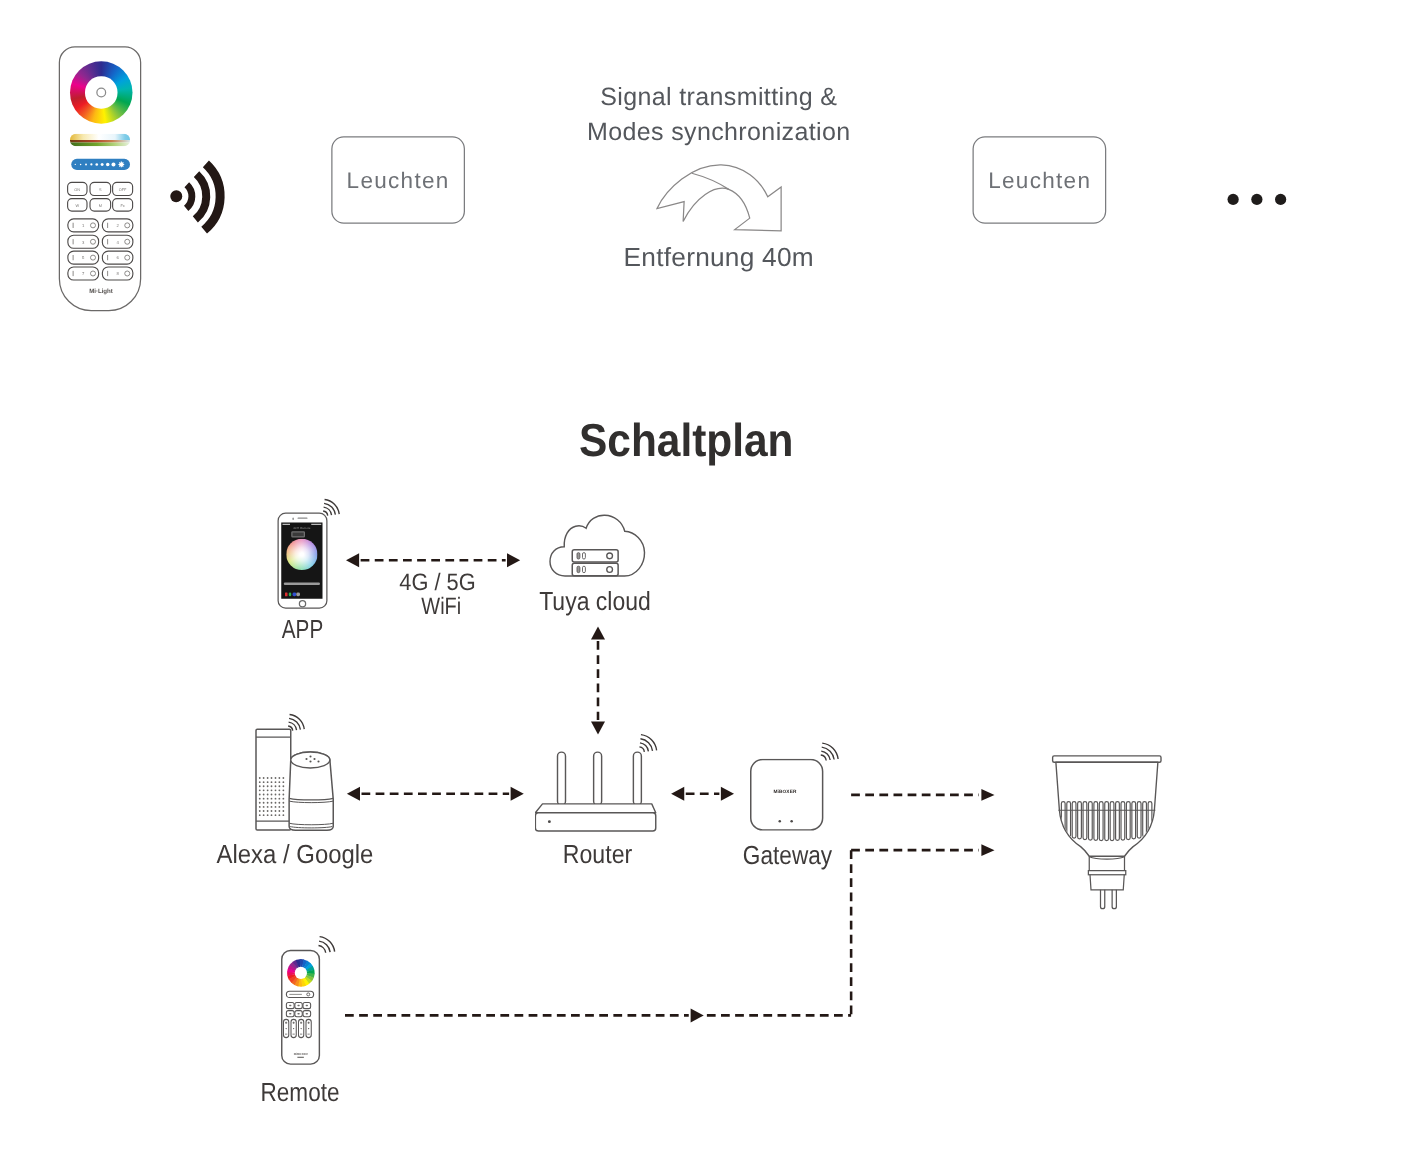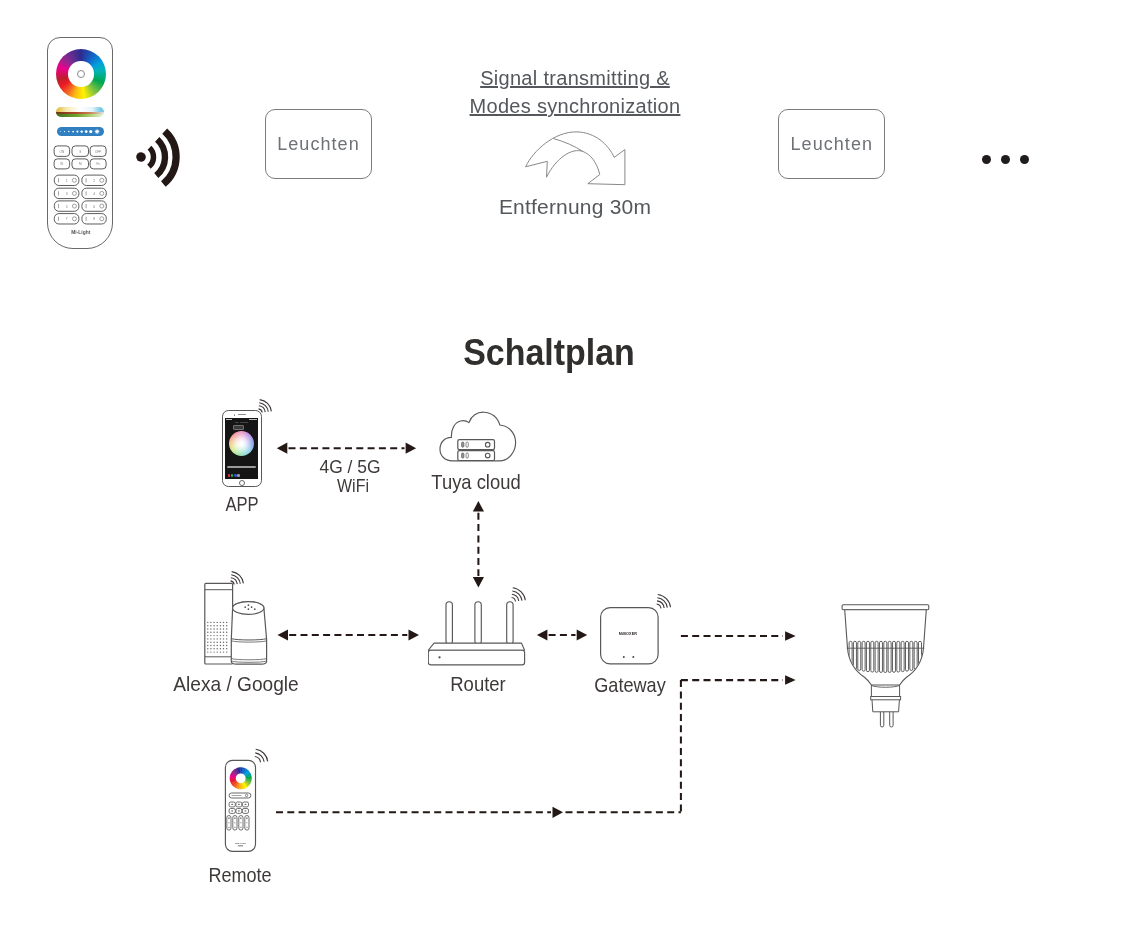--- a/index.html
+++ b/index.html
@@ -90,22 +90,22 @@
       <circle cx="0" cy="0" r="4.8" fill="#231815"></circle>
       <path d="M 8.20 -9.43 A 12.5 12.5 0 0 1 8.20 9.43" fill="none" stroke="#231815" stroke-width="5.5"></path>
       <path d="M 15.75 -18.11 A 24.0 24.0 0 0 1 15.75 18.11" fill="none" stroke="#231815" stroke-width="6.4"></path>
       <path d="M 23.03 -26.49 A 35.1 35.1 0 0 1 23.03 26.49" fill="none" stroke="#231815" stroke-width="7.2"></path>
     </g>
   </svg>
 <div class="abs" style="left:265.1px;top:109px;width:106.8px;height:69.5px;border:1.3px solid #7b7c7f;border-radius:10px;box-sizing:border-box;"></div>
 <div class="abs" style="left:265.1px;top:135.3px;width:106.8px;text-align:center;line-height:18px;font-size:18px;letter-spacing:1.05px;color:#6e7176;">Leuchten</div>
 <div class="abs" style="left:778.4px;top:109px;width:106.8px;height:69.5px;border:1.3px solid #7b7c7f;border-radius:10px;box-sizing:border-box;"></div>
 <div class="abs" style="left:778.4px;top:135.3px;width:106.8px;text-align:center;line-height:18px;font-size:18px;letter-spacing:1.05px;color:#6e7176;">Leuchten</div>
-<div class="abs" style="left:425px;top:64px;width:300px;text-align:center;font-size:20px;line-height:28.2px;color:#54575c;letter-spacing:0.3px;text-decoration:underline;">Signal transmitting &amp;<br>Modes synchronization</div>
-<div class="abs" style="left:425px;top:195px;width:300px;text-align:center;font-size:21px;color:#54575c;letter-spacing:0.2px;">Entfernung 30m</div>
+<div class="abs" style="left:425px;top:64px;width:300px;text-align:center;font-size:20px;line-height:28.2px;color:#54575c;letter-spacing:0.3px;">Signal transmitting &amp;<br>Modes synchronization</div>
+<div class="abs" style="left:425px;top:195px;width:300px;text-align:center;font-size:21px;color:#54575c;letter-spacing:0.2px;">Entfernung 40m</div>
 <svg class="abs" style="left:520px;top:128px" width="110" height="62" viewBox="0 0 110 62">
     <path d="M 5.6 38.8 C 13 23, 34 3.4, 57 3.9 C 75 4.4, 88 16, 94.2 29.4 L 104.9 21.6 L 104.9 56.7 L 67.8 55.7 L 79.8 46.5 C 76.5 33.5, 70.5 26.5, 63 23.5 C 52 19.3, 36 30, 26.5 49.2 L 27.3 33.3 Z" fill="#fff" stroke="#8a8888" stroke-width="1"></path>
     <path d="M 33.5 10.6 C 44 13.4, 55 18.2, 63 23.5" fill="none" stroke="#8a8888" stroke-width="1"></path>
   </svg>
 <div class="abs" style="left:981.5px;top:154.6px;width:9.2px;height:9.2px;border-radius:50%;background:#1f1c1b;"></div>
 <div class="abs" style="left:1000.6px;top:154.6px;width:9.2px;height:9.2px;border-radius:50%;background:#1f1c1b;"></div>
 <div class="abs" style="left:1019.8000000000001px;top:154.6px;width:9.2px;height:9.2px;border-radius:50%;background:#1f1c1b;"></div>
 <div class="abs" style="left:548.6px;top:334px;font-size:37px;font-weight:bold;color:#312f2e;line-height:37px;white-space:nowrap;transform:translateX(-50%) scaleX(0.917);">Schaltplan</div>
 <svg class="abs" style="left:0;top:0" width="1128" height="941" viewBox="0 0 1128 941">
     <line x1="288.5" y1="448.2" x2="404.5" y2="448.2" stroke="#231815" stroke-width="2.05" stroke-dasharray="7 4.3"></line>

